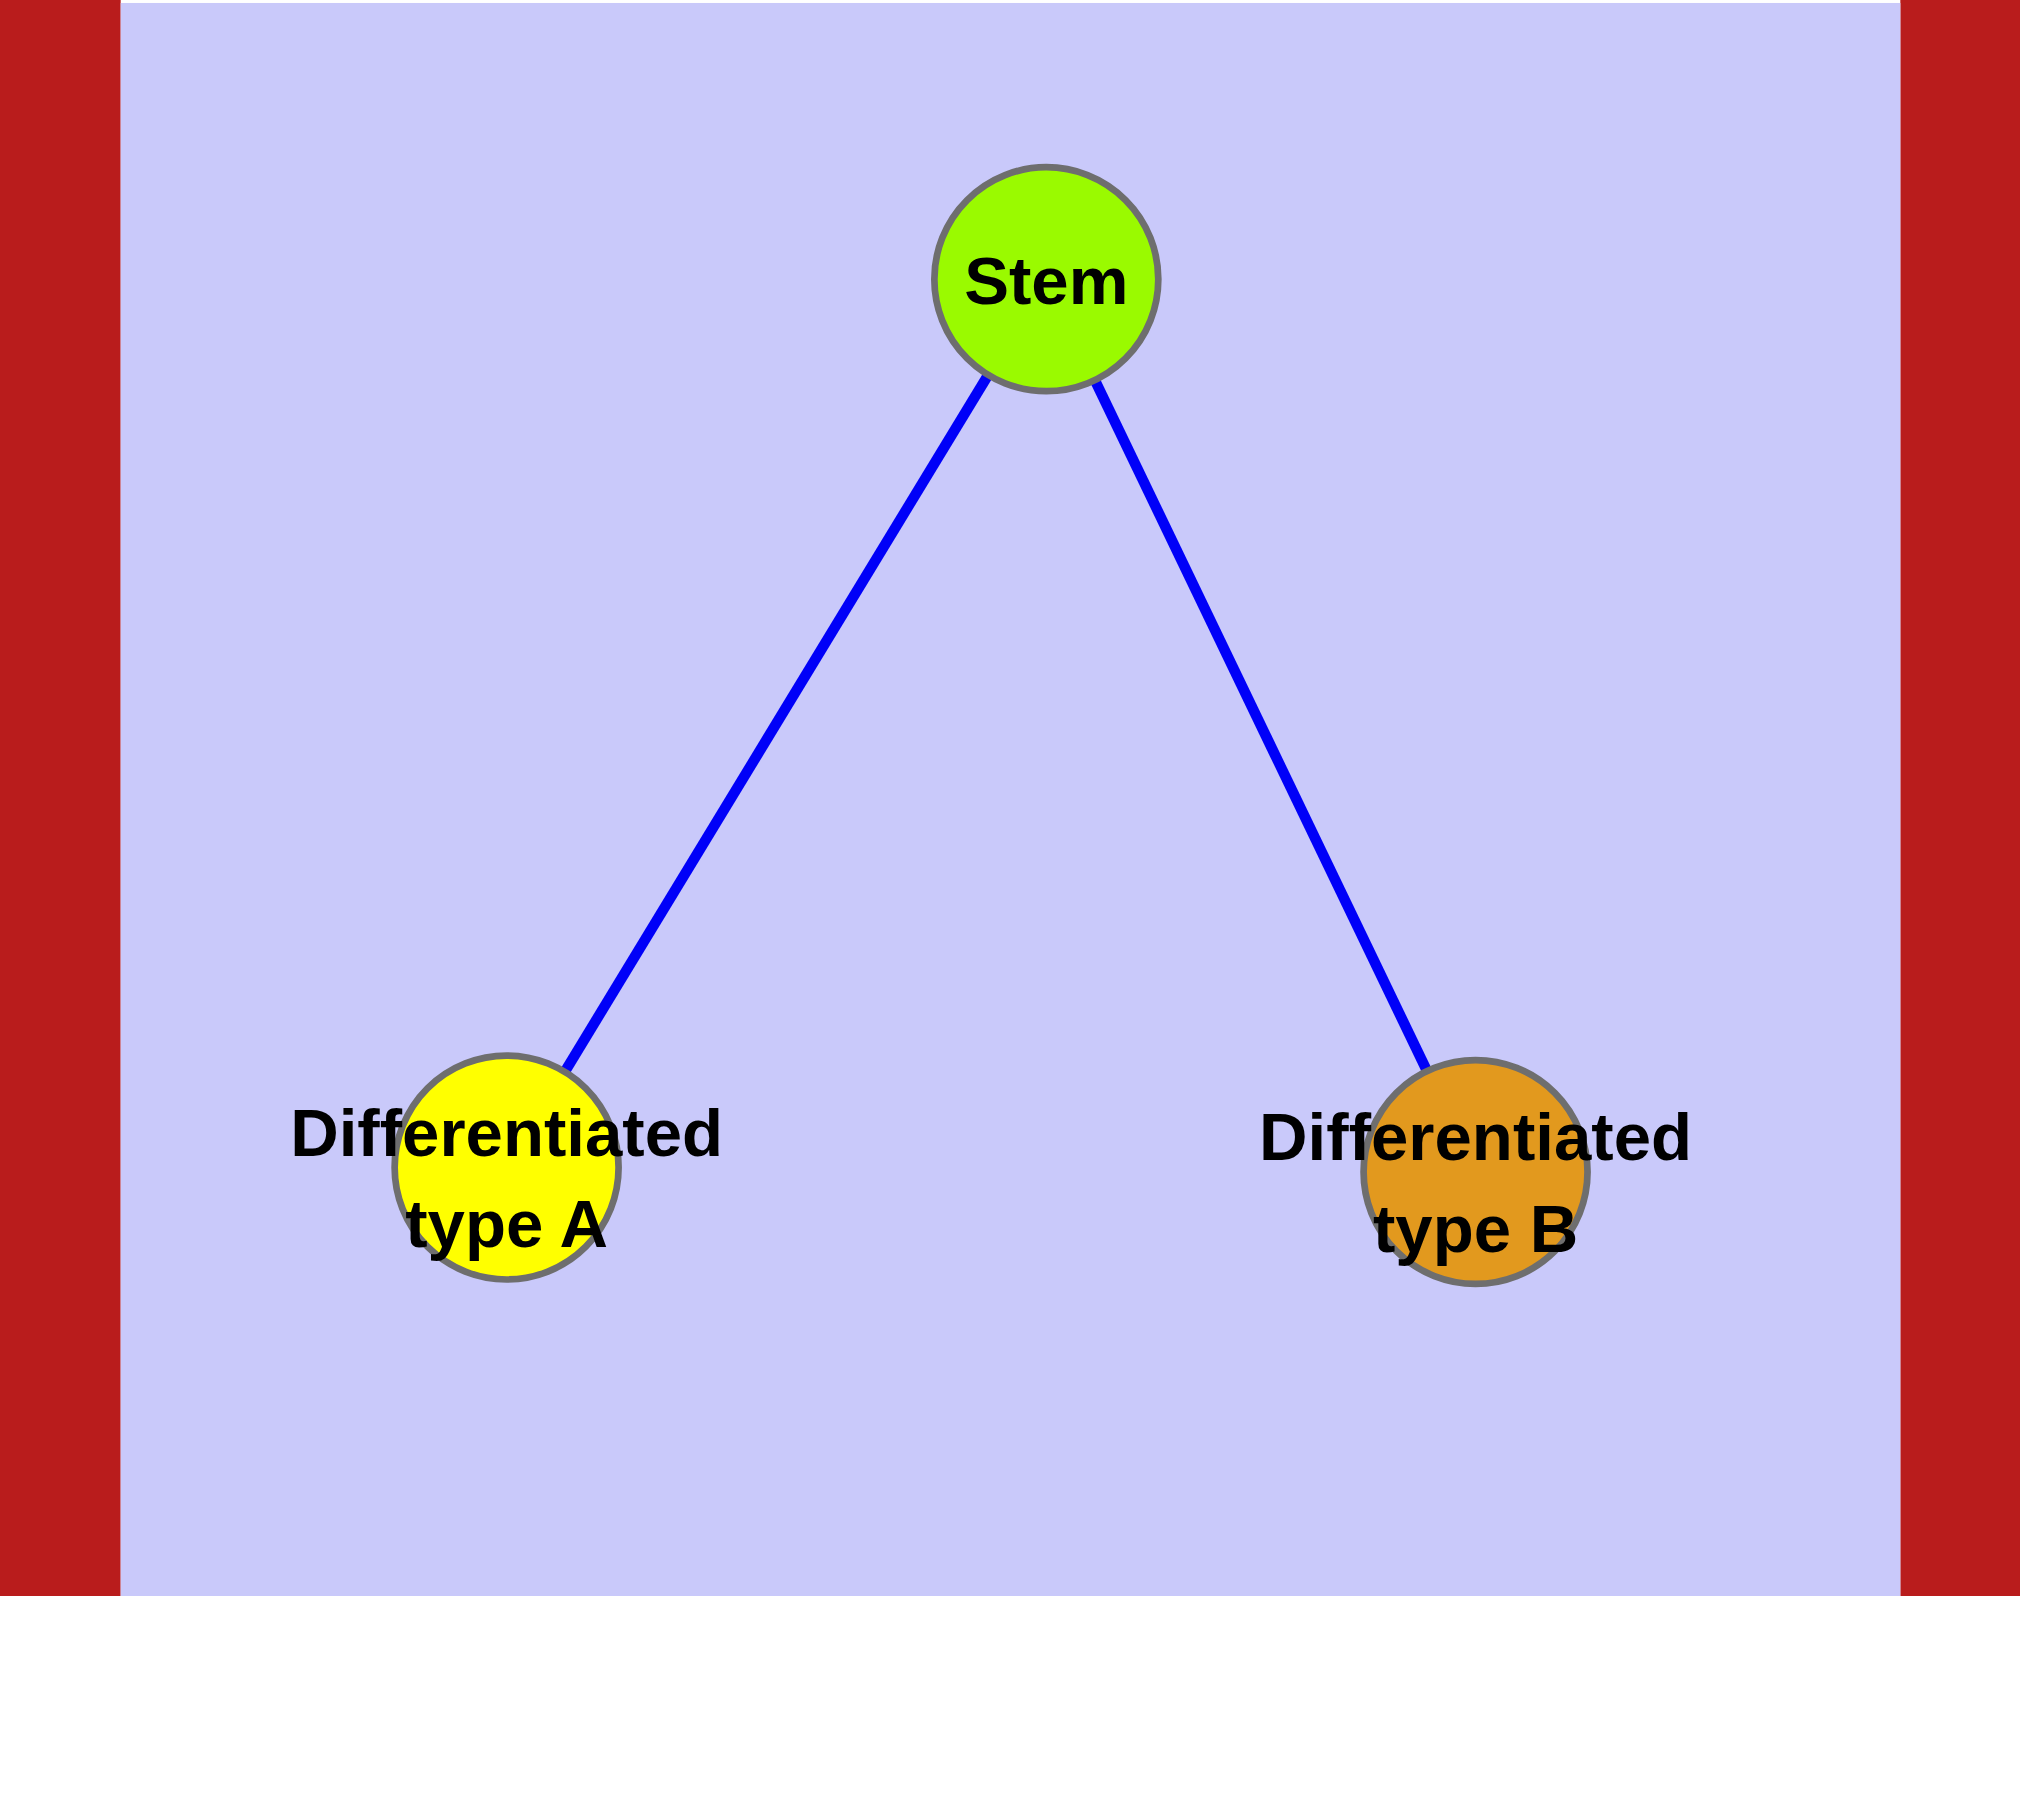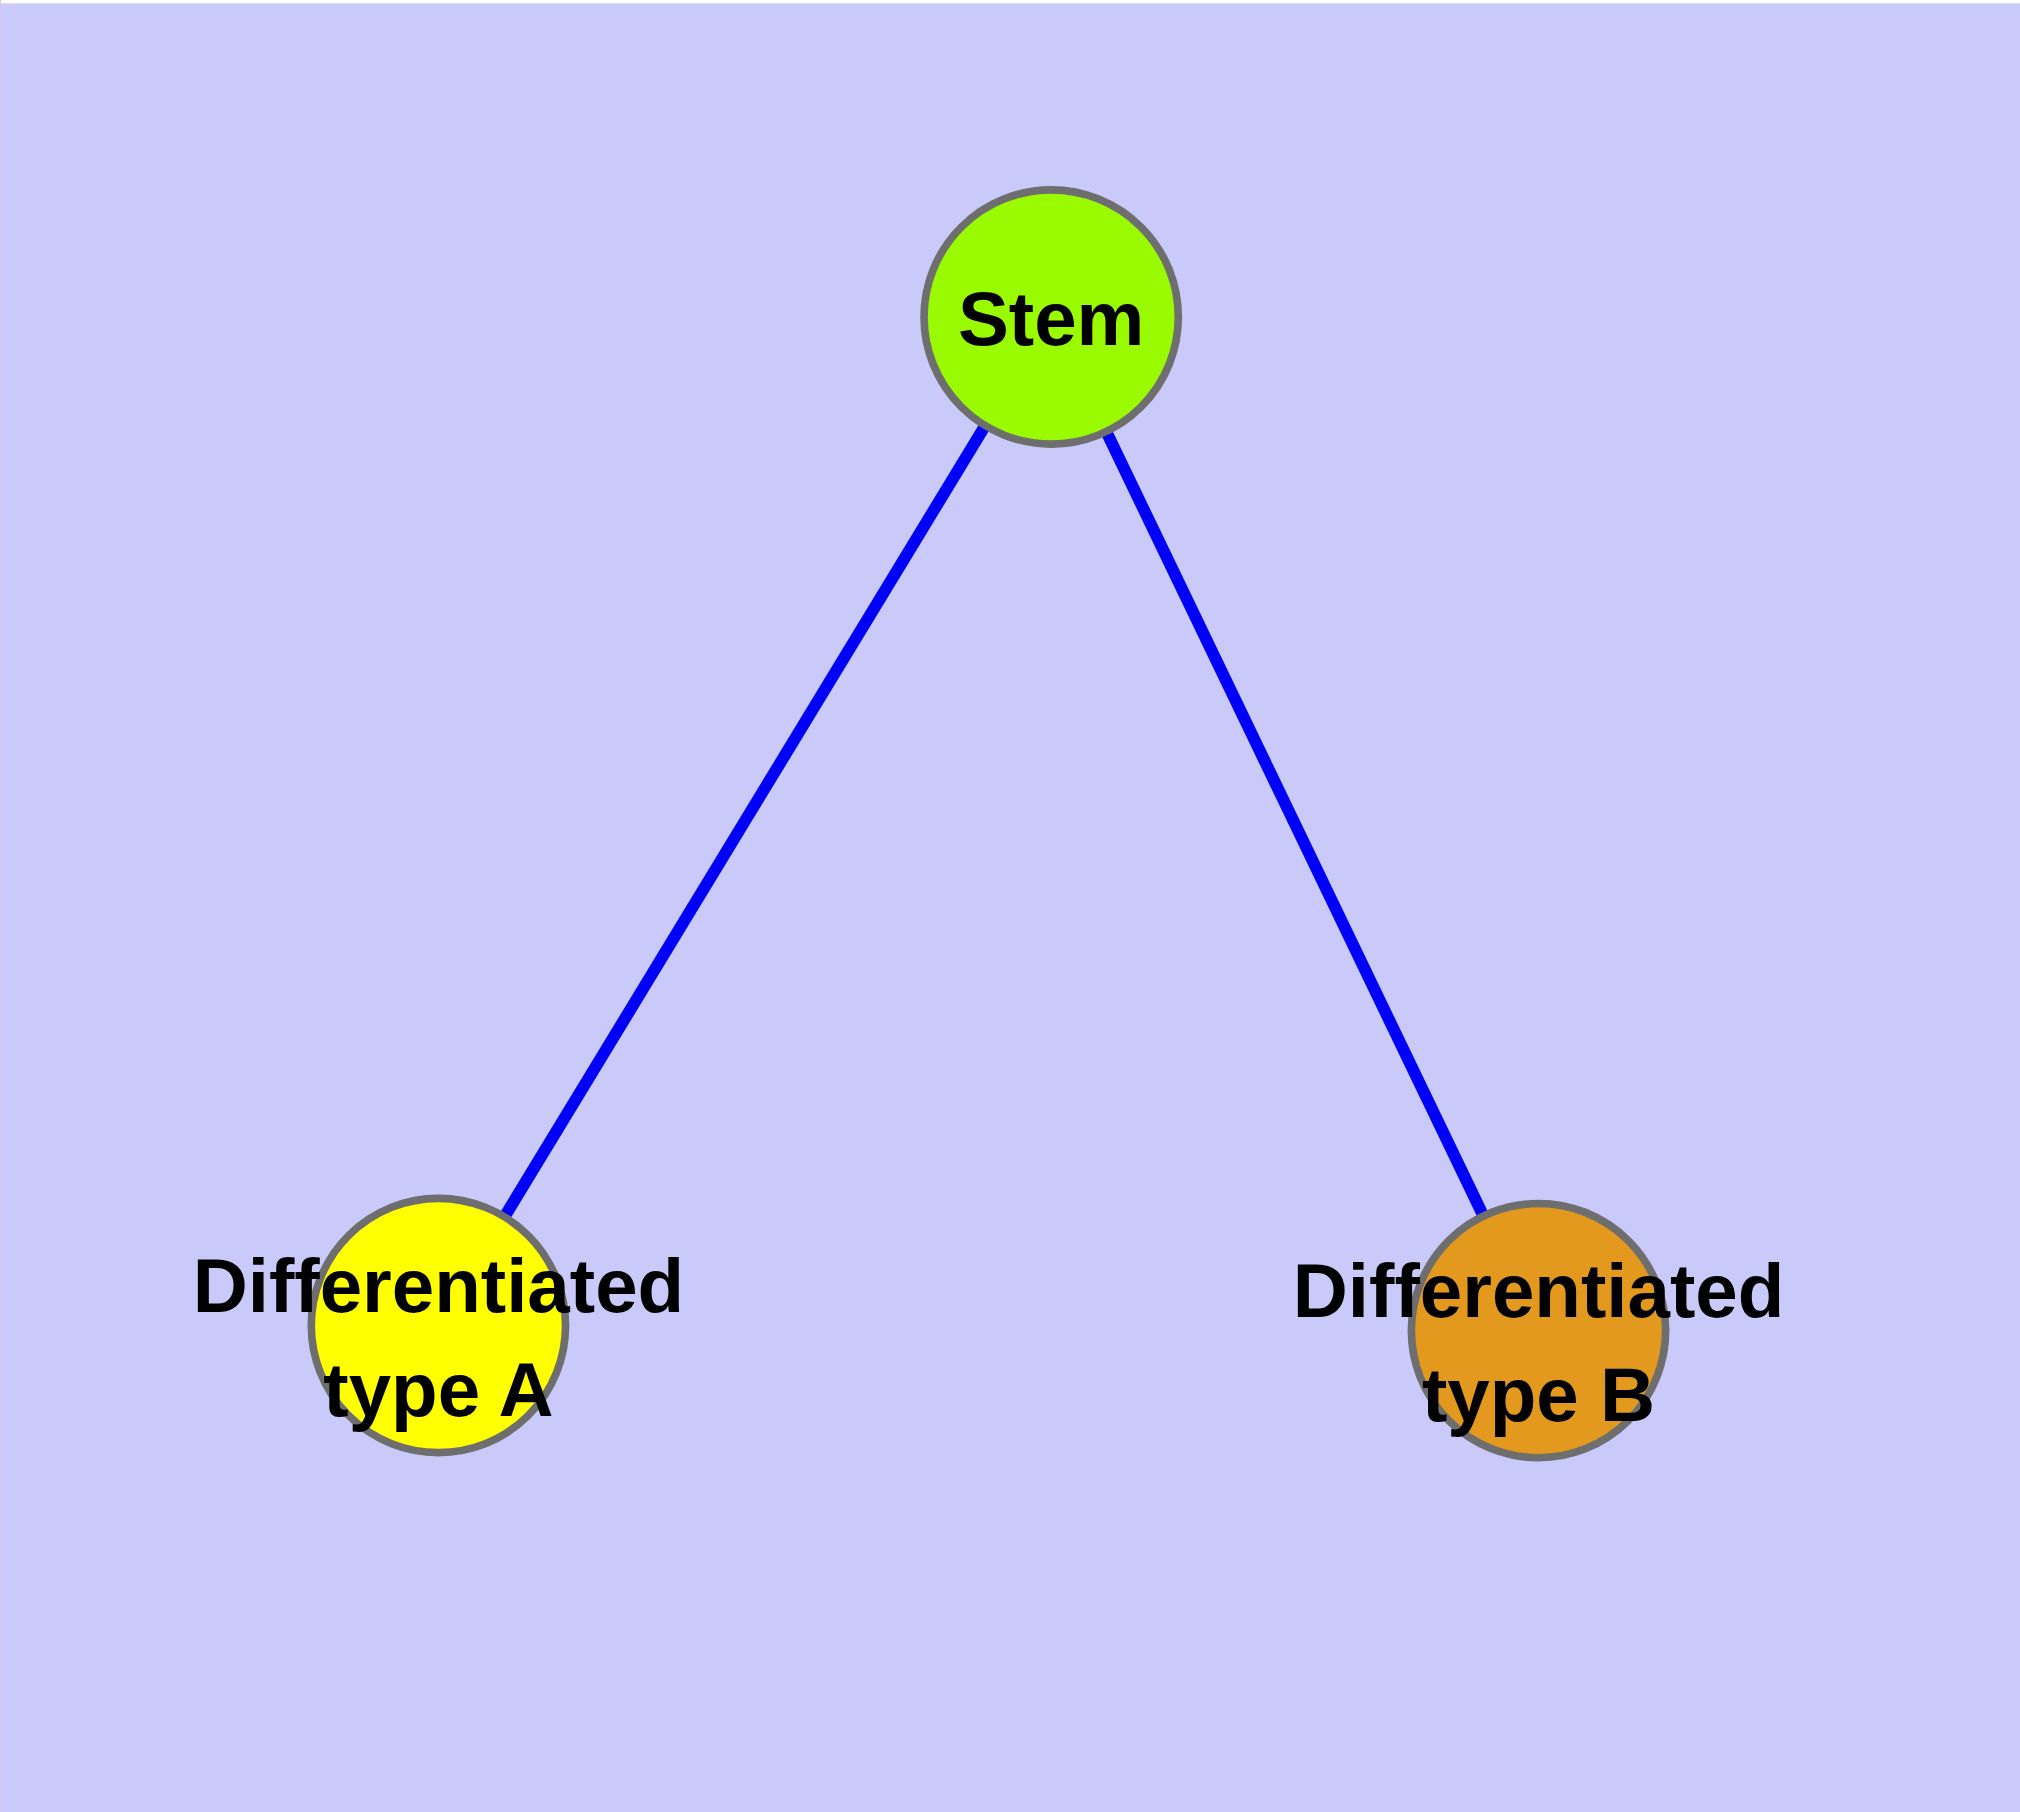--- a/index.html
+++ b/index.html
@@ -3,21 +3,21 @@
 <meta charset="utf-8">
 <style>
   html, body {
     margin: 0;
     padding: 0;
     background: #ffffff;
   }
   .canvas {
     position: relative;
     width: 2021px;
-    height: 1812px;
+    height: 1596px;
     background: #b91c1c;
     overflow: hidden;
     font-family: "Liberation Sans", "DejaVu Sans", sans-serif;
   }
   svg {
     display: block;
     width: 100%;
     height: 100%;
   }
   .node-label {

